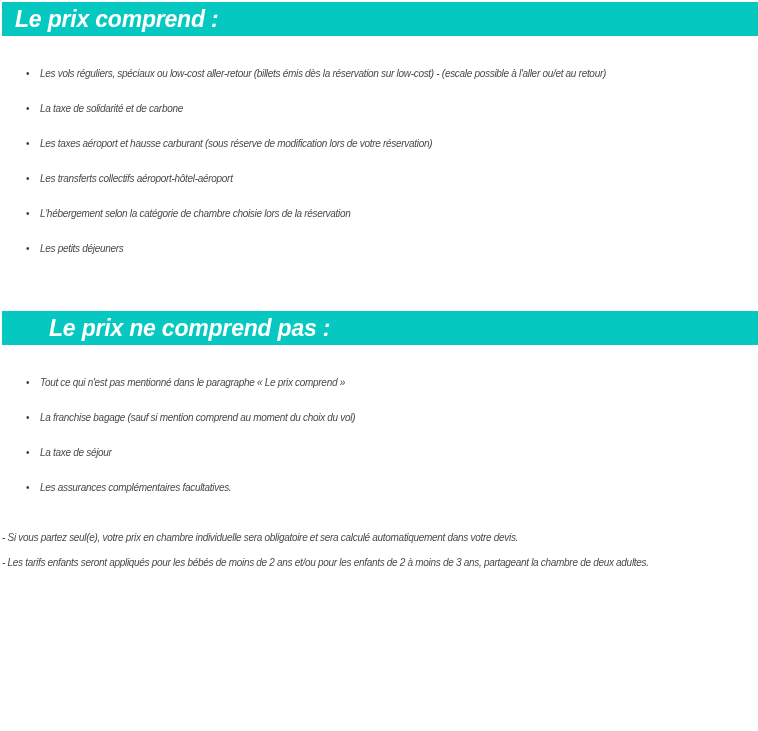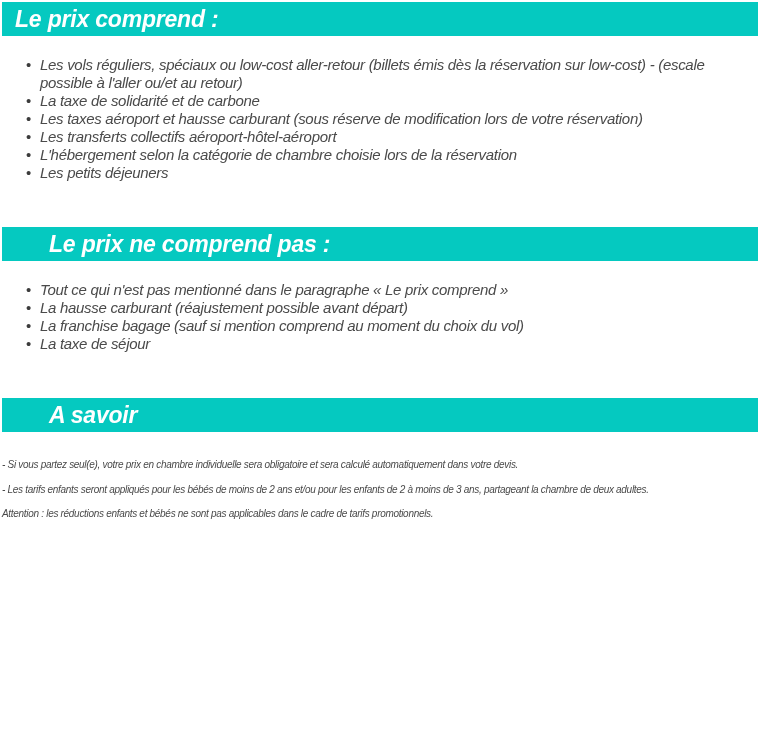--- a/index.html
+++ b/index.html
@@ -40,22 +40,22 @@
     letter-spacing:-0.2px;
     white-space:nowrap;
   }
   ul.bullets{
     margin:20px 0 0 0;
     padding:0 10px 0 40px;
     list-style:none;
   }
   ul.bullets li{
     position:relative;
-    font-size:15px;
-    line-height:18px;
+    font-size:10px;
+    line-height:35px;
     letter-spacing:-0.3px;
   }
   ul.bullets li::before{
     content:"\2022";
     position:absolute;
     left:-14px;
     top:0;
     font-style:normal;
     color:#3c3c3c;
   }
@@ -88,30 +88,26 @@
         <li>Les petits déjeuners</li>
       </ul>
   </section>
 
   <section class="section">
     <header class="bar">
       <h2>Le prix ne comprend pas :</h2>
     </header>
     <ul class="bullets">
         <li>Tout ce qui n'est pas mentionné dans le paragraphe « Le prix comprend »</li>
-        <li>La hausse carburant (réajustement possible avant départ)</li>
         <li>La franchise bagage (sauf si mention comprend au moment du choix du vol)</li>
         <li>La taxe de séjour</li>
+        <li>Les assurances complémentaires facultatives.</li>
       </ul>
   </section>
 
   <section class="section">
-    <header class="bar">
-      <h2>A savoir</h2>
-    </header>
     <div class="paras">
         <p>- Si vous partez seul(e), votre prix en chambre individuelle sera obligatoire et sera calculé automatiquement dans votre devis.</p>
         <p>- Les tarifs enfants seront appliqués pour les bébés de moins de 2 ans et/ou pour les enfants de 2 à moins de 3 ans, partageant la chambre de deux adultes.</p>
-        <p>Attention : les réductions enfants et bébés ne sont pas applicables dans le cadre de tarifs promotionnels.</p>
       </div>
   </section>
 
 </main>
 
 </body></html>

